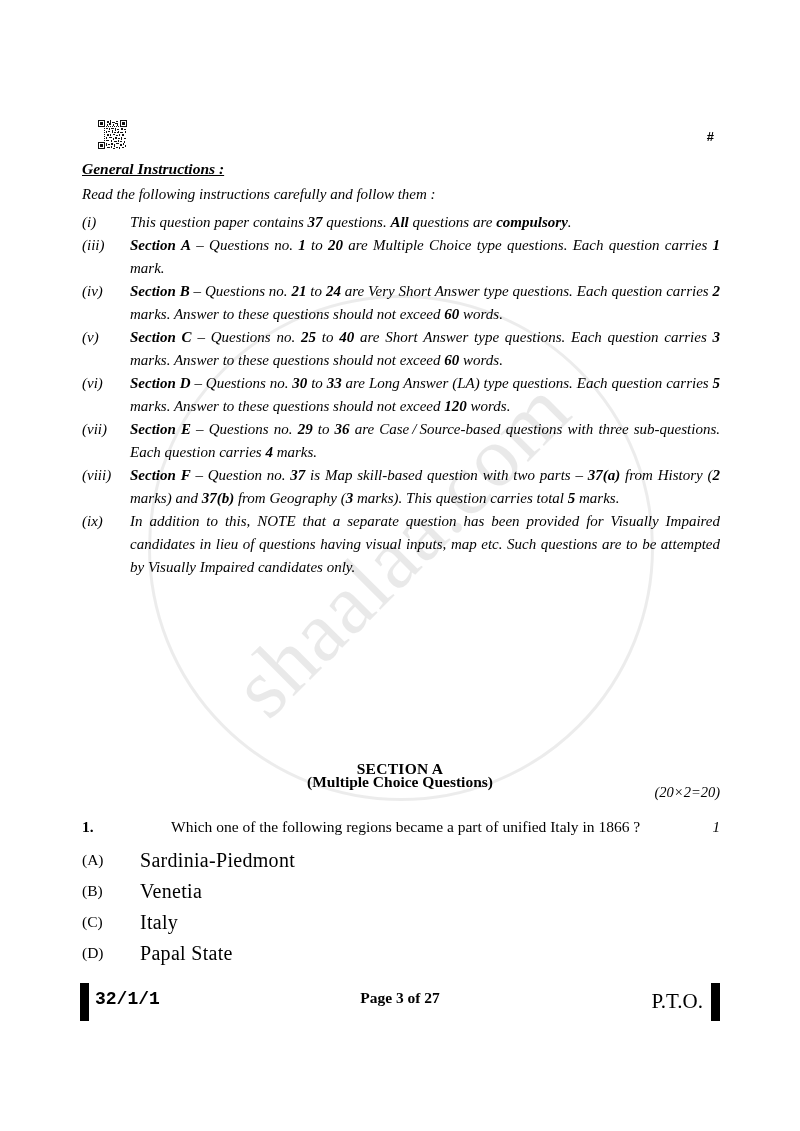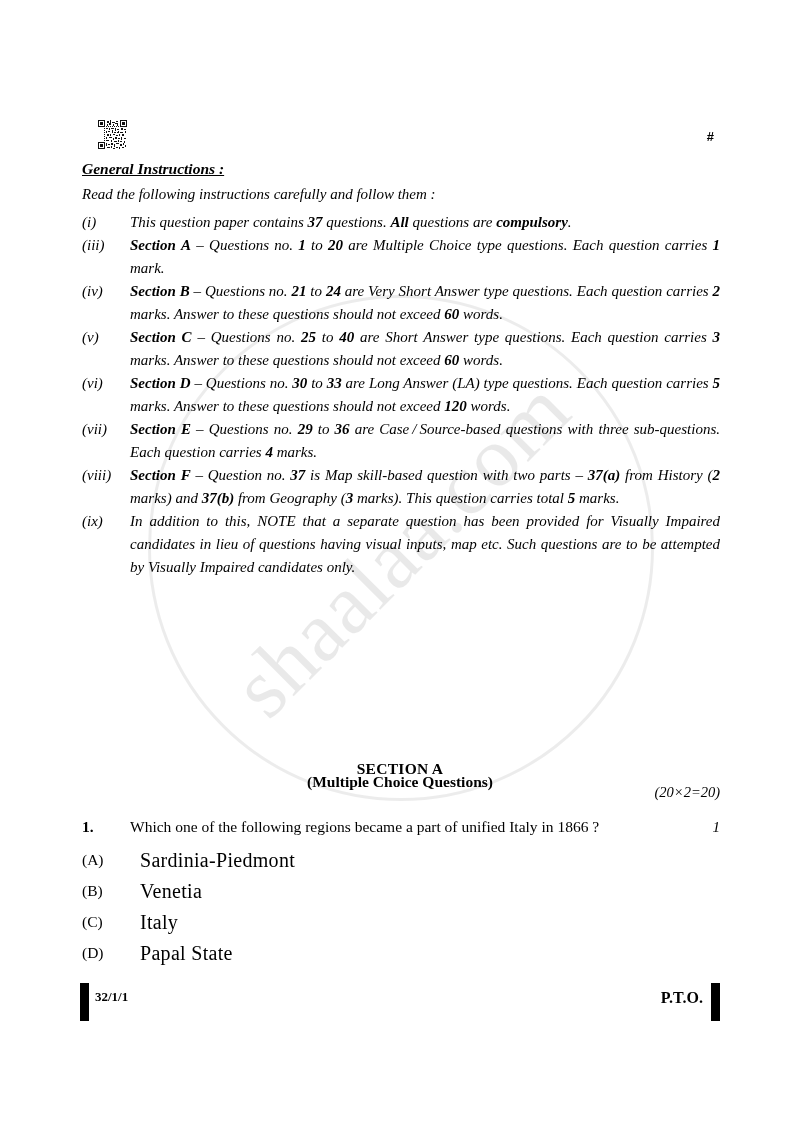--- a/index.html
+++ b/index.html
@@ -158,20 +158,21 @@
     font-weight: 700;
     line-height: 24px;
   }
   .q-text {
     flex: 1 1 auto;
     font-size: 15.5px;
     line-height: 24px;
     text-align: justify;
     text-align-last: left;
     position: relative;
+    margin-left: 41px;
   }
   .q-mark {
     position: absolute;
     right: 0;
     font-size: 15px;
     font-style: italic;
   }
   .opts { margin-top: 9px; }
   .opt-row {
     display: flex;
@@ -198,37 +199,38 @@
     height: 38px;
     background: #000;
   }
   #foot-bar-left  { left: 80px; }
   #foot-bar-right { left: 711px; }
 
   .foot-code {
     position: absolute;
     left: 95px;
     top: 989px;
-    font-size: 13px;
-    font-weight: 700;
+    font-size: 18px;
+    font-weight: 700;
+    font-family: Liberation Mono, monospace;
   }
   .foot-page {
     position: absolute;
     left: 0; width: 800px;
     top: 989px;
     text-align: center;
     font-size: 15.5px;
     font-weight: 700;
   }
   .foot-pto {
     position: absolute;
     right: 97px;
     top: 989px;
-    font-size: 16px;
-    font-weight: 700;
+    font-size: 21px;
+    font-weight: 400;
     text-align: right;
   }
 </style>
 </head>
 <body>
 
 <div id="page">
 
   <div id="watermark">
     <div id="watermark-text">shaalaa.com</div>
@@ -403,16 +405,17 @@
         <div class="opt-row">
           <div class="opt-label">(D)</div>
           <div class="opt-text">Papal State</div>
         </div>
       </div>
     </div>
 
     <div class="foot-bar" id="foot-bar-left"></div>
     <div class="foot-bar" id="foot-bar-right"></div>
     <div class="foot-code">32/1/1</div>
+    <div class="foot-page">Page 3 of 27</div>
     <div class="foot-pto">P.T.O.</div>
 
   </div>
 </div>
 
 </body></html>

